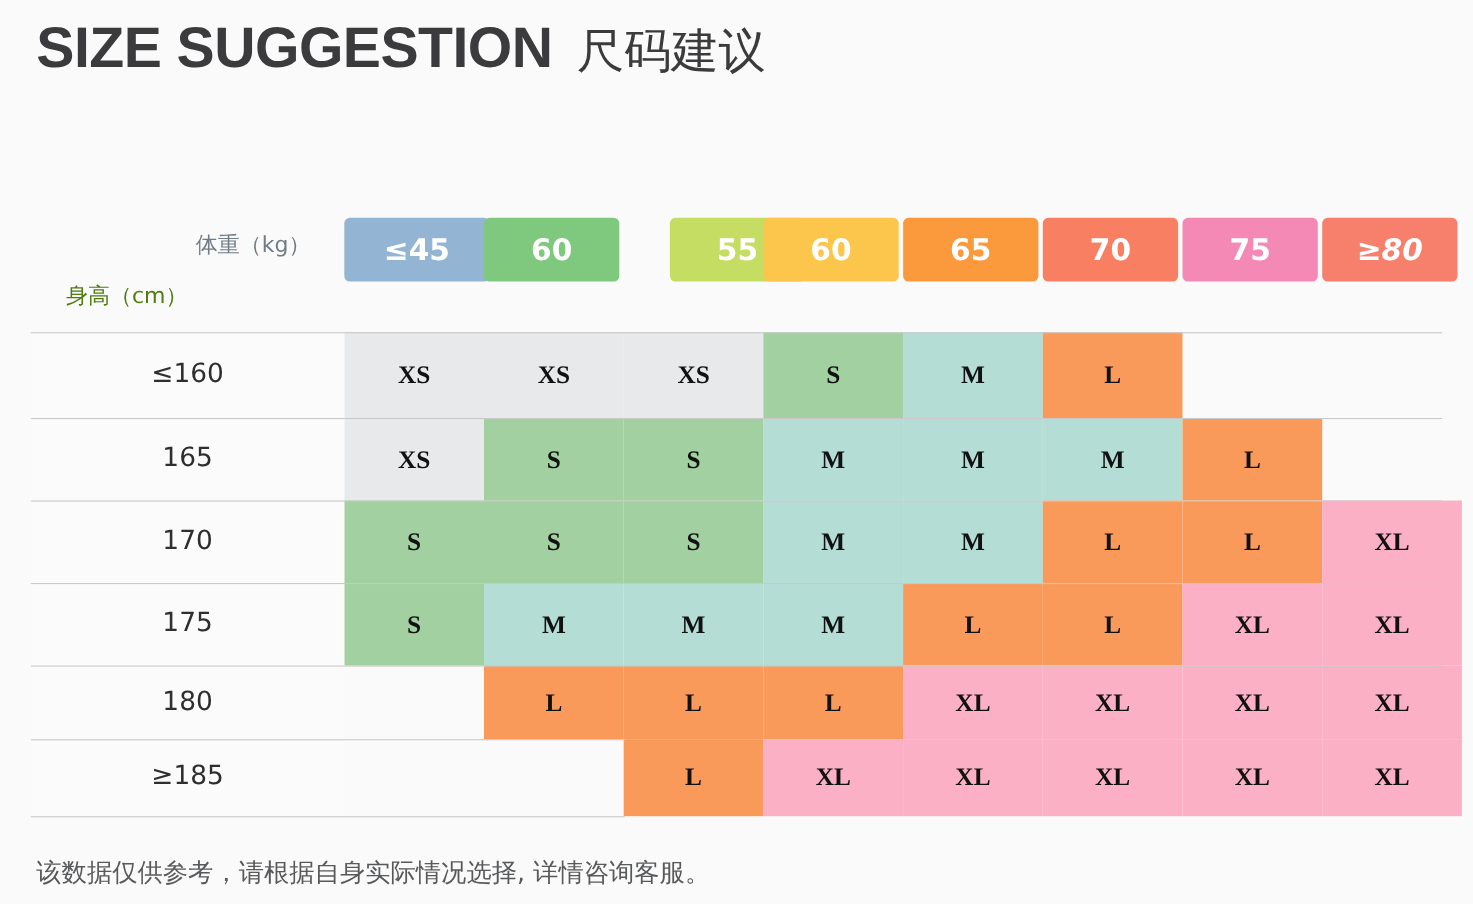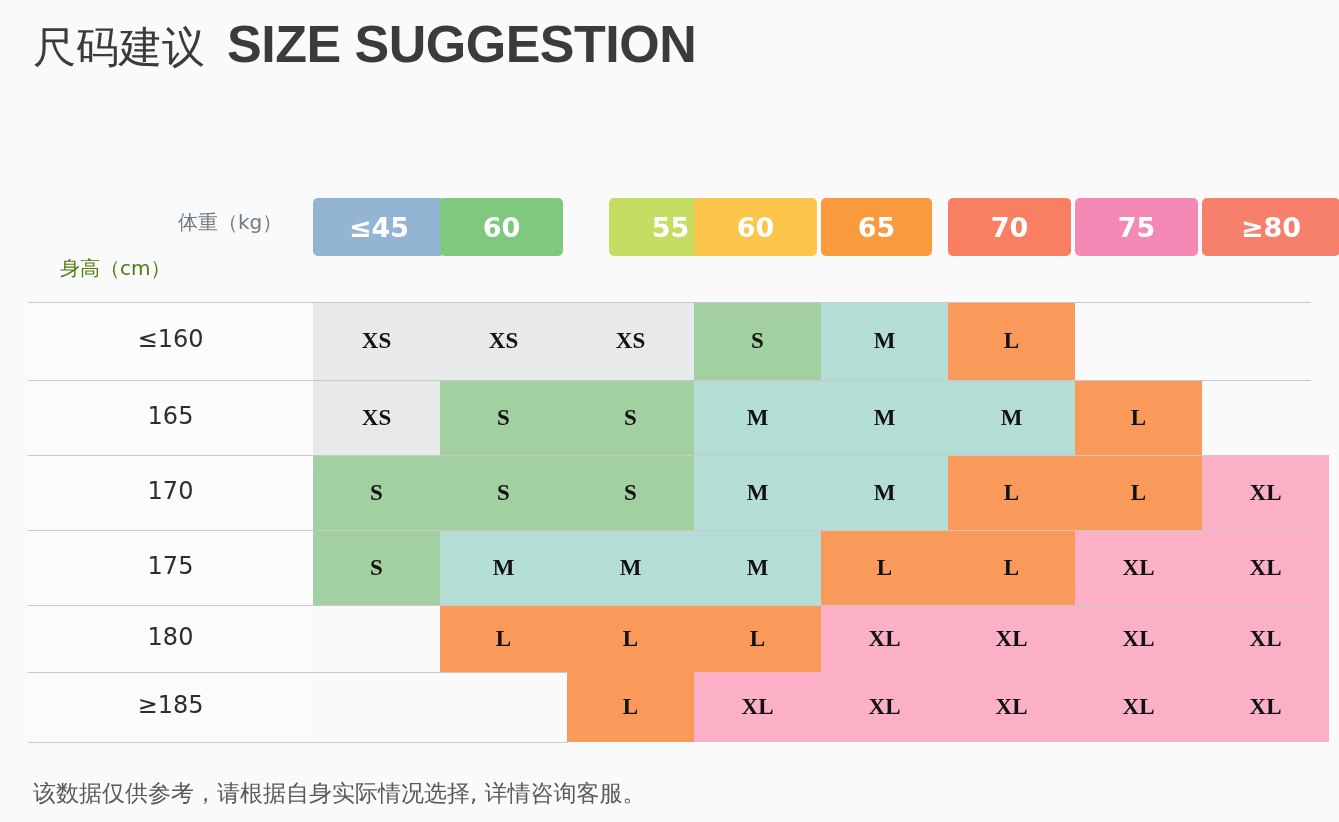--- a/index.html
+++ b/index.html
@@ -126,36 +126,36 @@
     font-size: 23px;
     color: #58595b;
     font-family: "DejaVu Sans", sans-serif;
     white-space: nowrap;
   }
 </style>
 </head>
 <body>
 
 <div id="title-bar">
+  <span id="title-en">SIZE SUGGESTION</span>
   <span id="title-cn">尺码建议</span>
-  <span id="title-en">SIZE SUGGESTION</span>
 </div>
 
 <div id="weight-axis-label">体重（kg）</div>
 <div id="height-axis-label">身高（cm）</div>
 
 <div id="grid">
     <div class="col-head" style="left: 0px; width: 132px; background: rgb(147, 180, 210);">≤45</div>
     <div class="col-head" style="left: 127px; width: 123px; background: rgb(127, 201, 127);">60</div>
     <div class="col-head" style="left: 254px; width: 123px; background: rgb(196, 221, 98); margin-left: 42px;">55</div>
     <div class="col-head" style="left: 381px; width: 123px; background: rgb(252, 198, 77);">60</div>
-    <div class="col-head" style="left: 508px; width: 111px; background: rgb(251, 154, 60);">65</div>
+    <div class="col-head" style="left: 508px; width: 123px; background: rgb(251, 154, 60);">65</div>
     <div class="col-head" style="left: 635px; width: 123px; background: rgb(249, 127, 98); text-align: right;">70</div>
     <div class="col-head" style="left: 762px; width: 123px; background: rgb(244, 137, 181);">75</div>
-    <div class="col-head" style="left: 889px; width: 138px; background: rgb(247, 128, 109);">≥80</div>
+    <div class="col-head" style="left: 889px; width: 123px; background: rgb(247, 128, 109); font-style: italic;">≥80</div>
     <div class="cell" style="left: 0px; top: 104px; height: 78px; background: rgb(231, 233, 234);">XS</div>
     <div class="cell" style="left: 127px; top: 104px; height: 78px; background: rgb(231, 233, 234);">XS</div>
     <div class="cell" style="left: 254px; top: 104px; height: 78px; background: rgb(231, 233, 234);">XS</div>
     <div class="cell" style="left: 381px; top: 104px; height: 78px; background: rgb(163, 208, 160);">S</div>
     <div class="cell" style="left: 508px; top: 104px; height: 78px; background: rgb(180, 221, 214);">M</div>
     <div class="cell" style="left: 635px; top: 104px; height: 78px; background: rgb(249, 154, 91);">L</div>
     <div class="cell" style="left: 0px; top: 182px; height: 75px; background: rgb(231, 233, 234);">XS</div>
     <div class="cell" style="left: 127px; top: 182px; height: 75px; background: rgb(163, 208, 160);">S</div>
     <div class="cell" style="left: 254px; top: 182px; height: 75px; background: rgb(163, 208, 160);">S</div>
     <div class="cell" style="left: 381px; top: 182px; height: 75px; background: rgb(180, 221, 214);">M</div>

